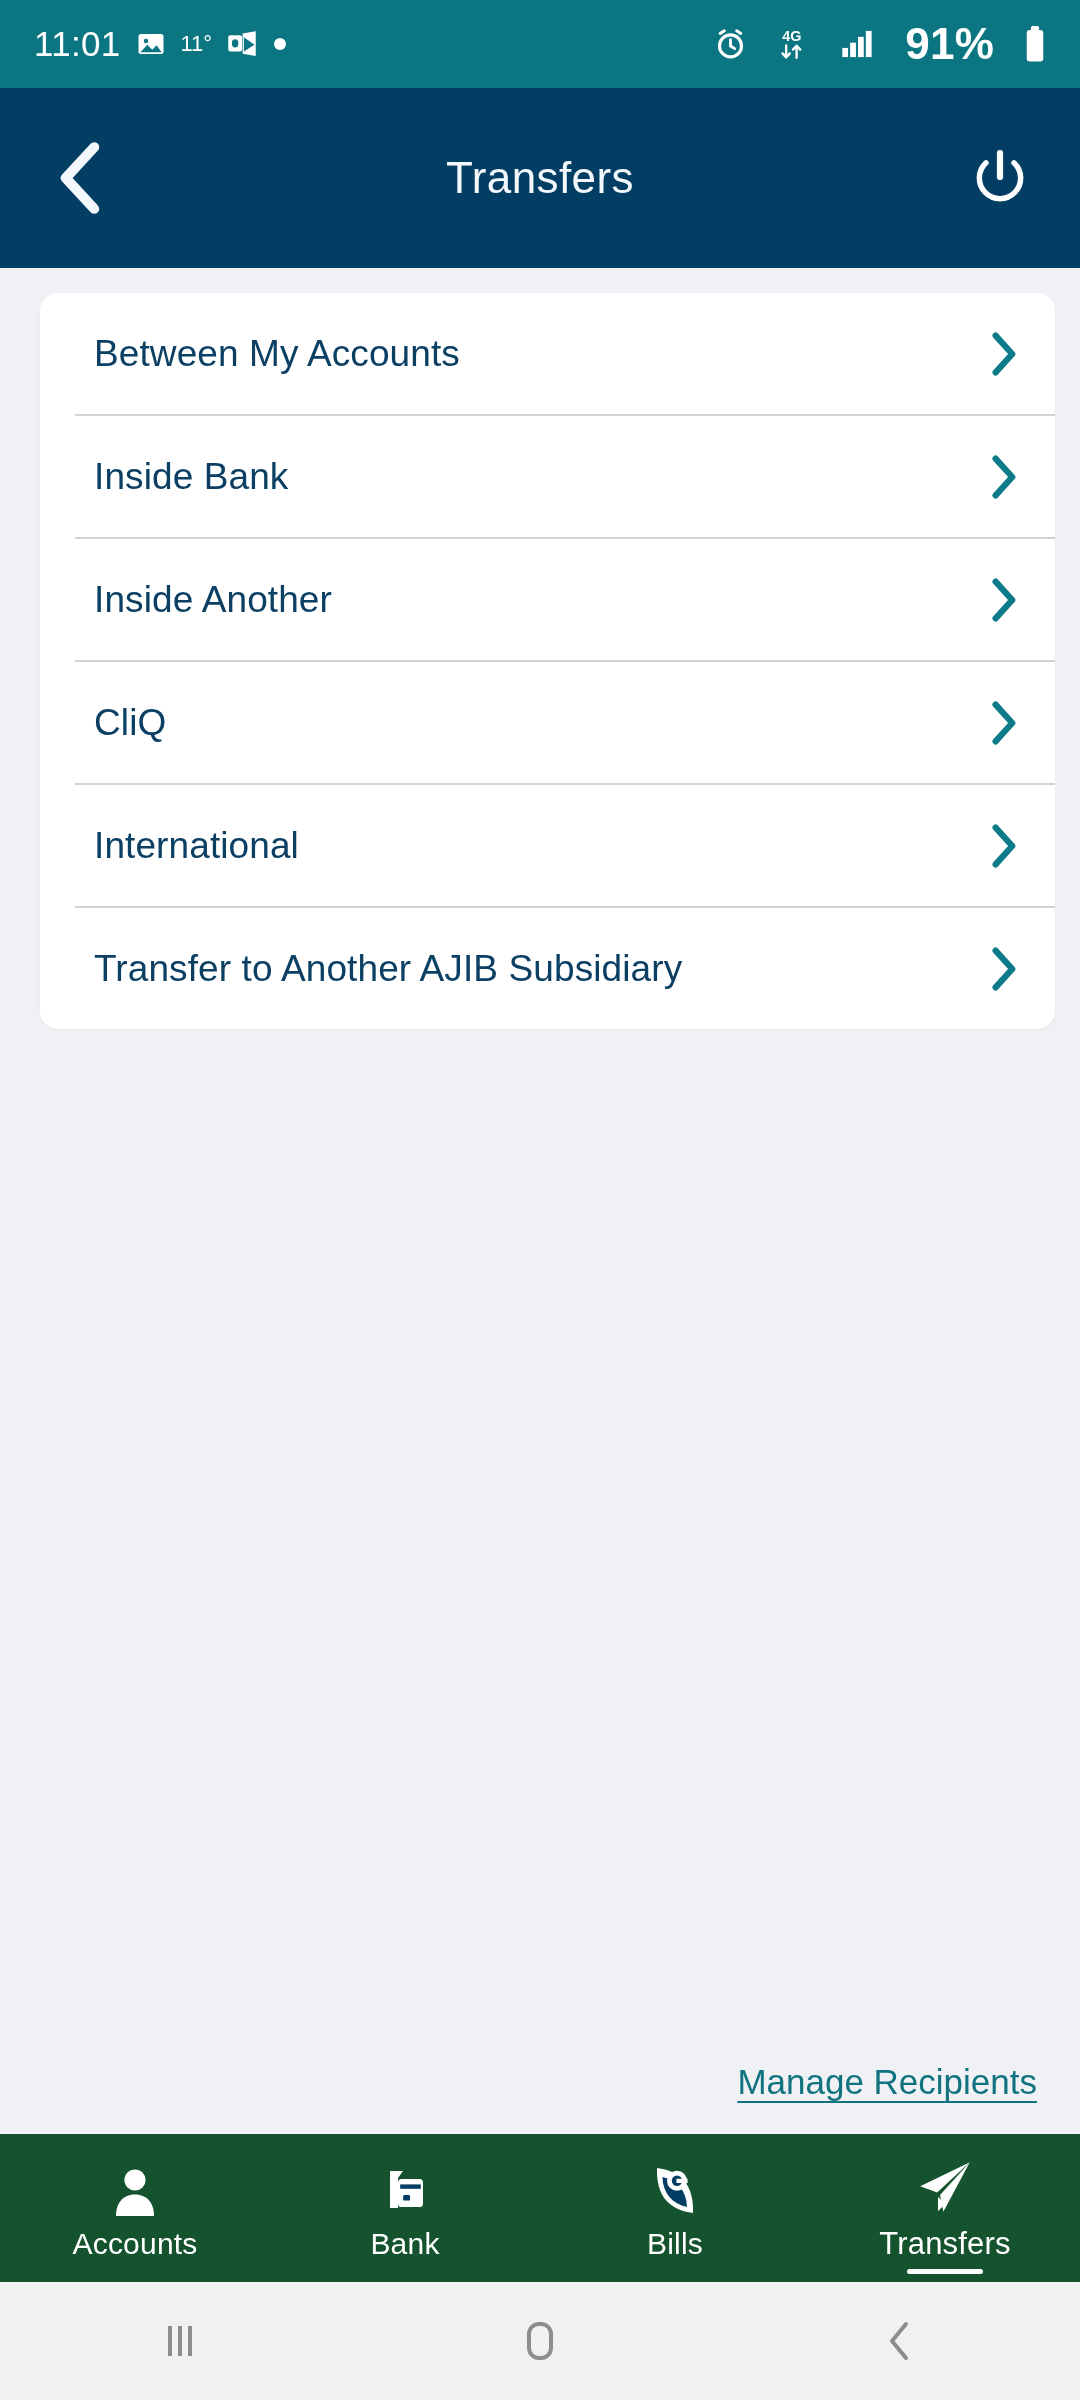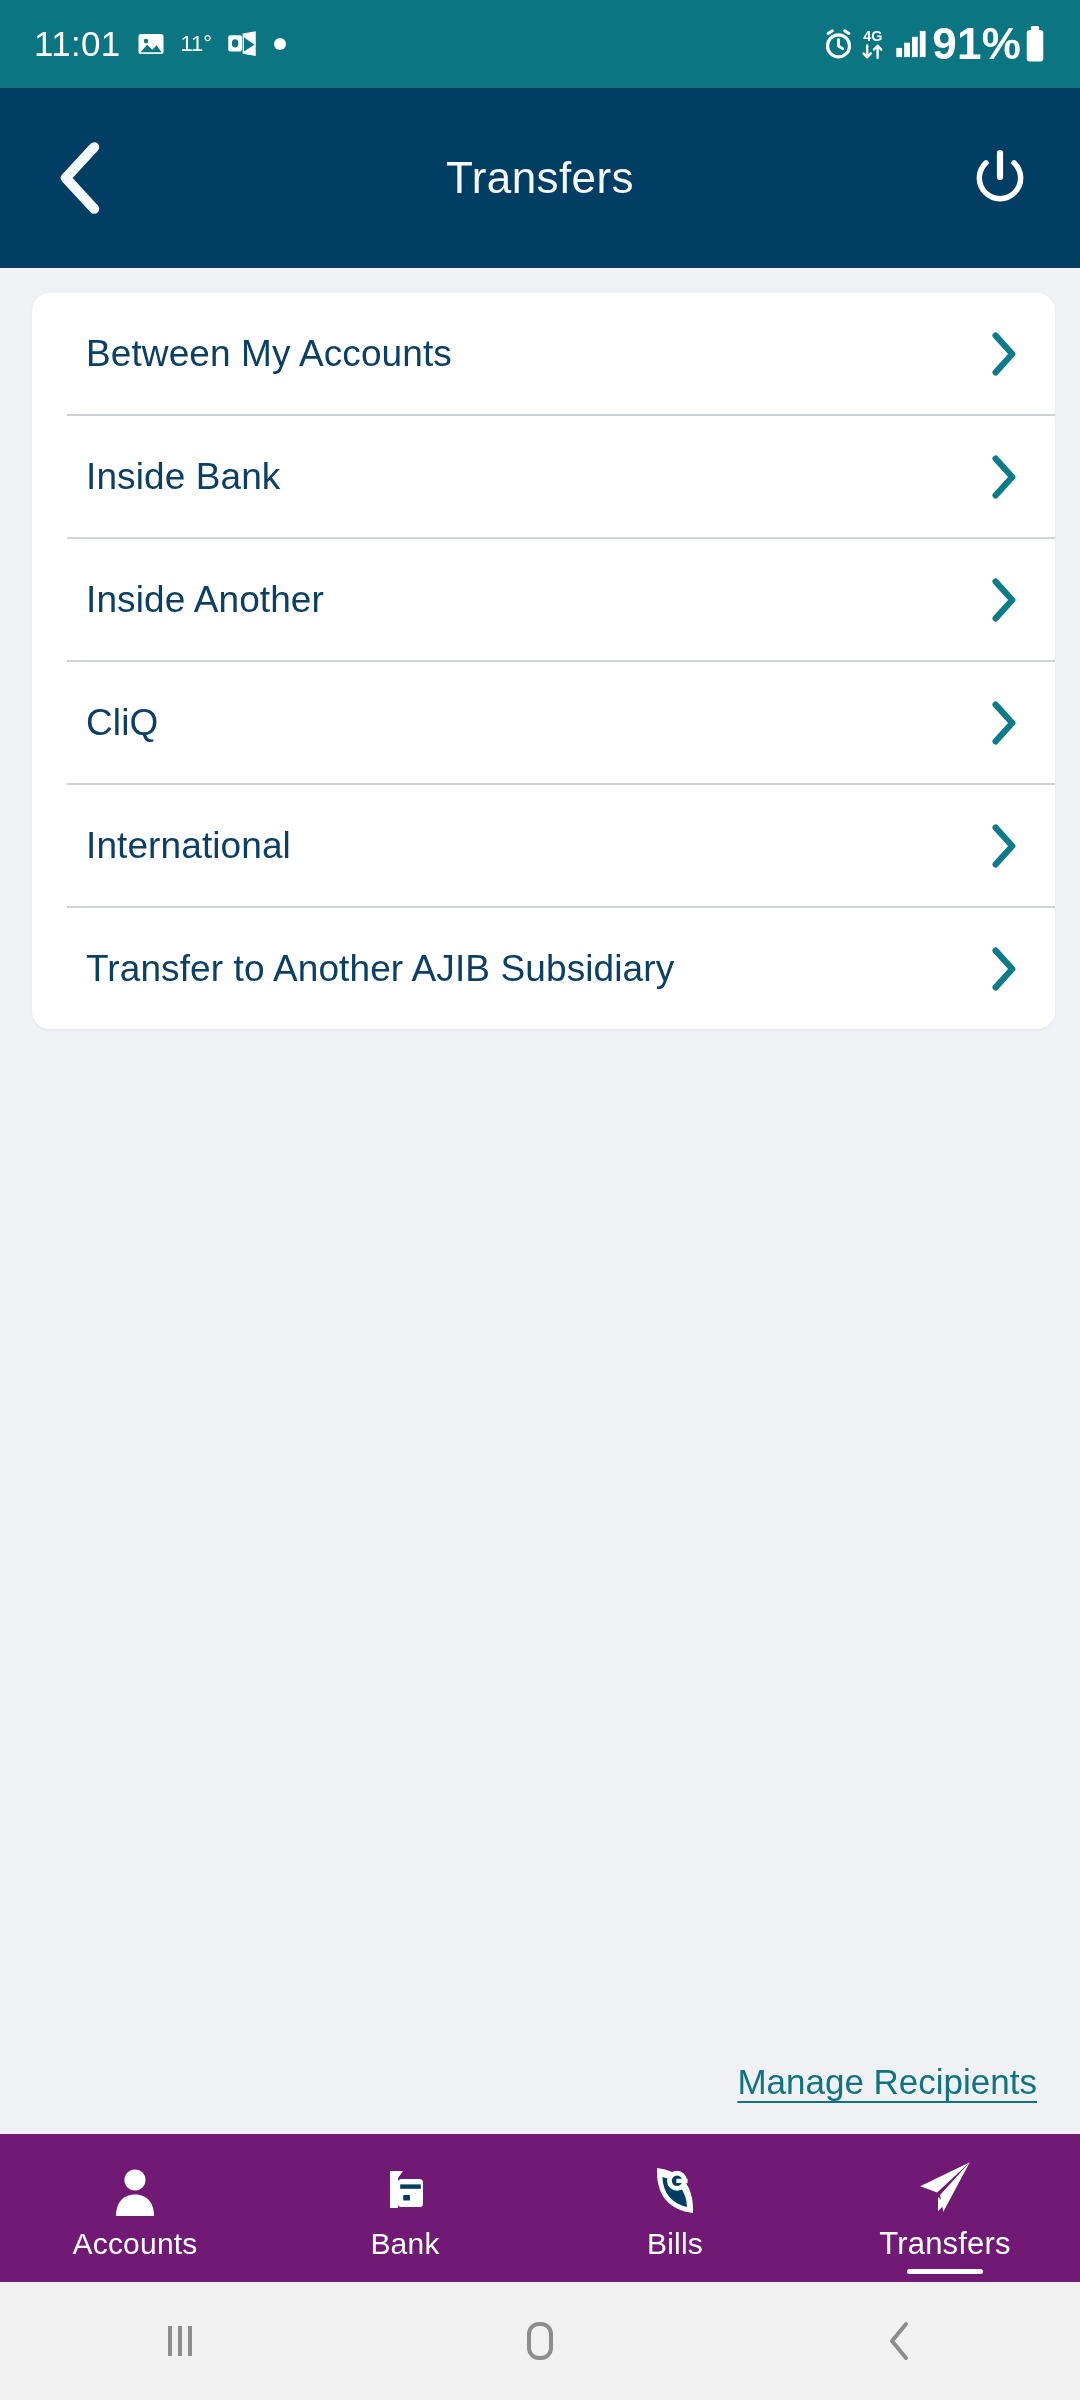--- a/index.html
+++ b/index.html
@@ -11,21 +11,21 @@
   #screen{ position:relative; width:1080px; height:2400px; display:flex; flex-direction:column; }
 
   
   .statusbar{
     height:88px; background:#0b7682; flex:0 0 88px;
     display:flex; justify-content:space-between;
     padding:0 34px; color:#ffffff;
   }
   .sb-left,.sb-right{ display:flex; align-items:center; }
   .sb-left{ gap:15px; }
-  .sb-right{ gap:3px; }
+  .sb-right{ gap:30px; }
   .sb-clock{ font-size:35px; letter-spacing:.3px; font-weight:400; }
   .sb-temp{ font-size:22px; font-weight:400; }
   .sb-batt{ font-size:44px; font-weight:700; letter-spacing:.2px; }
   .ic{ display:inline-block; line-height:0; }
 
   
   .appbar{
     flex:0 0 180px; background:#023e63; position:relative;
     display:flex; align-items:center; justify-content:center;
   }
@@ -33,21 +33,21 @@
   .back-btn{ position:absolute; left:34px; top:50%; transform:translateY(-50%);
              width:92px; height:92px; display:flex; align-items:center; justify-content:center;
              cursor:pointer; }
   .power-btn{ position:absolute; right:34px; top:50%; transform:translateY(-50%);
              width:92px; height:92px; display:flex; align-items:center; justify-content:center;
              cursor:pointer; }
 
   
   .content{ flex:1 1 auto; position:relative; background:#eff1f4; }
   .card{
-    position:absolute; left:32px; right:25px; top:25px;
+    position:absolute; left:40px; right:25px; top:25px;
     background:#ffffff; border-radius:18px;
     box-shadow:0 1px 3px rgba(0,0,0,.05);
     overflow:hidden;
   }
   .row{
     position:relative; height:121px;
     display:flex; align-items:center; justify-content:space-between;
     padding:0 30px 0 54px; cursor:pointer;
   }
   .row-label{ color:#0b3f63; font-size:37px; font-weight:400; letter-spacing:.1px; }
@@ -57,21 +57,21 @@
   .manage-wrap{
     position:absolute; right:43px; bottom:32px;
   }
   .manage-link{
     color:#11737f; font-size:35px; text-decoration:underline;
     text-underline-offset:7px; text-decoration-thickness:2px; cursor:pointer;
   }
 
   
   .bottomnav{
-    flex:0 0 148px; background:#701a75; display:flex; align-items:stretch;
+    flex:0 0 148px; background:#14532d; display:flex; align-items:stretch;
   }
   .navitem{
     flex:1; display:flex; flex-direction:column; align-items:center;
     justify-content:center; gap:9px; position:relative; cursor:pointer;
     padding-top:4px;
   }
   .navitem .nav-ico{ height:58px; display:flex; align-items:flex-end; justify-content:center; }
   .navitem .nav-label{ color:#ffffff; font-size:30px; letter-spacing:.2px; }
   .navitem.active .nav-label{ font-size:31px; }
   .nav-underline{

